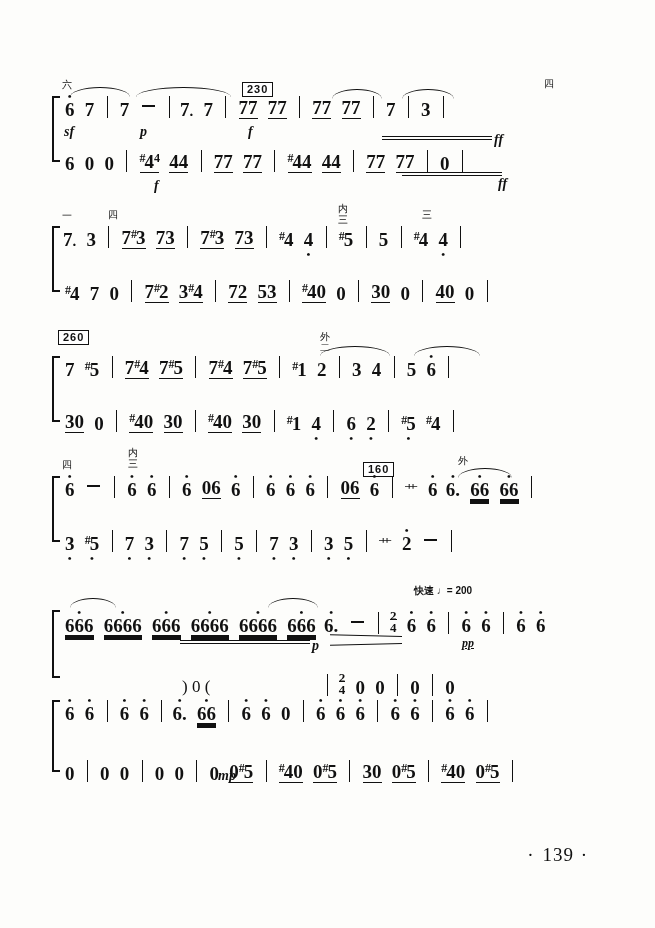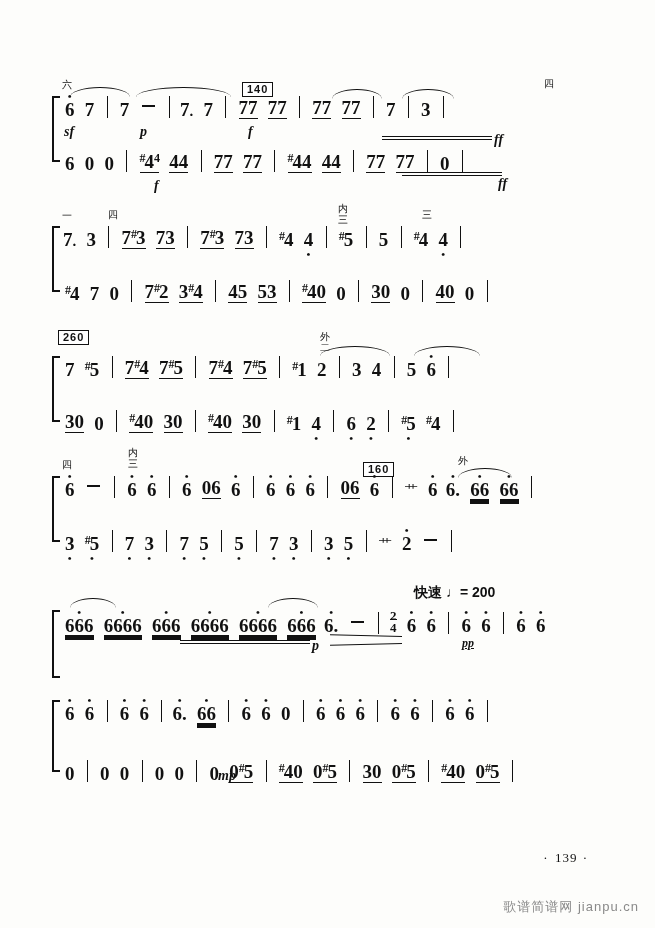--- a/index.html
+++ b/index.html
@@ -129,21 +129,21 @@
   
   .dyn {
     position: absolute;
     font-family: "Liberation Serif", serif;
     font-style: italic;
     font-weight: 700;
     font-size: 14px;
   }
   .tempo {
     position: absolute;
-    font-size: 14px;
+    font-size: 10px;
     font-weight: 700;
     font-family: "Liberation Sans", sans-serif;
   }
   .fingering {
     position: absolute;
     font-size: 10px;
     line-height: 1.05;
     text-align: center;
     font-family: "Liberation Sans", sans-serif;
   }
@@ -194,21 +194,21 @@
     left: 0; right: 0;
     height: 1.4px;
     background: #111;
     display: block;
   }
 
   .pagenum {
     position: absolute;
     right: 66px;
     bottom: 62px;
-    font-size: 13px;
+    font-size: 19px;
     letter-spacing: 1px;
   }
   .pagenum .dots { letter-spacing: 2px; }
 
   .watermark {
     position: absolute;
     right: 16px;
     bottom: 12px;
     font-size: 13px;
     color: #8a8a8a;
@@ -216,21 +216,21 @@
     letter-spacing: 1px;
   }
   .paren { font-size: 17px; }
 </style>
 </head>
 <body>
 
 <div class="page">
 
   <div class="system" style="top:96px;">
-    <div class="rehearsal" style="left:180px; top:-14px;">140</div>
+    <div class="rehearsal" style="left:180px; top:-14px;">230</div>
 
     <div class="staffline upper">
       <span class="brace" style="height:66px;">
           <span class="bl"></span>
           <span class="bt"></span>
           <span class="bb"></span>
         </span>
       <span class="fingering" style="left:0px; top:-16px;">六</span>
       <span class="note num dotup">6</span>
       <span class="note num">7</span>
@@ -328,21 +328,21 @@
     </div>
 
     <div class="staffline lower" style="margin-top:20px;">
       <span class="note num"><span class="sharp">#</span>4<br></span>
       <span class="note num">7</span>
       <span class="note num">0</span>
       <span class="bar"></span>
       <span class="note num under1">7<span class="sharp">#</span>2</span>
       <span class="note num under1">3<span class="sharp">#</span>4</span>
       <span class="bar"></span>
-      <span class="note num under1">45</span>
+      <span class="note num under1">72</span>
       <span class="note num under1">53</span>
       <span class="bar"></span>
       <span class="note num under1"><span class="sharp">#</span>40</span>
       <span class="note num">0</span>
       <span class="bar"></span>
       <span class="note num under1">30</span>
       <span class="note num">0</span>
       <span class="bar"></span>
       <span class="note num under1">40</span>
       <span class="note num">0</span>
@@ -500,20 +500,31 @@
       <span class="slur" style="left:206px; top:-12px; width:50px;"></span>
     </div>
     <div class="tremolo" style="left:118px; top:48px; width:130px;">
         <i style="top:0"></i>
         <i style="top:3px"></i>
       </div>
     <div class="dyn" style="left:250px; top:46px;">p</div>
     <div class="hair dim" style="left:268px; top:44px; width:72px;"></div>
     <div class="dyn" style="left:400px; top:44px; font-size:12px;text-decoration:underline;">pp</div>
 
+    <div class="staffline lower" style="margin-top:28px;">
+      <span class="paren" style="margin-left:120px;">) 0 (</span>
+      <span class="bar" style="margin-left:112px;"></span>
+      <span class="timesig"><span class="numr">2</span><br><span class="den">4</span></span>
+      <span class="note num">0</span>
+      <span class="note num">0</span>
+      <span class="bar"></span>
+      <span class="note num">0</span>
+      <span class="bar"></span>
+      <span class="note num">0</span>
+    </div>
   </div>
 
   <div class="system" style="top:700px;">
     <div class="staffline upper">
       <span class="brace" style="height:72px;">
           <span class="bl"></span>
           <span class="bt"></span>
           <span class="bb"></span>
         </span>
       <span class="note num dotup">6</span>
@@ -563,14 +574,13 @@
       <span class="note num under1">0<span class="sharp">#</span>5</span>
       <span class="bar"></span>
     </div>
     <div class="dyn" style="left:156px; top:68px;">mp</div>
   </div>
 
   <div class="pagenum">
     <span class="dots">· </span><span>139</span><span class="dots"> ·</span>
   </div>
 
-  <div class="watermark">歌谱简谱网 jianpu.cn</div>
 </div>
 
 </body></html>

